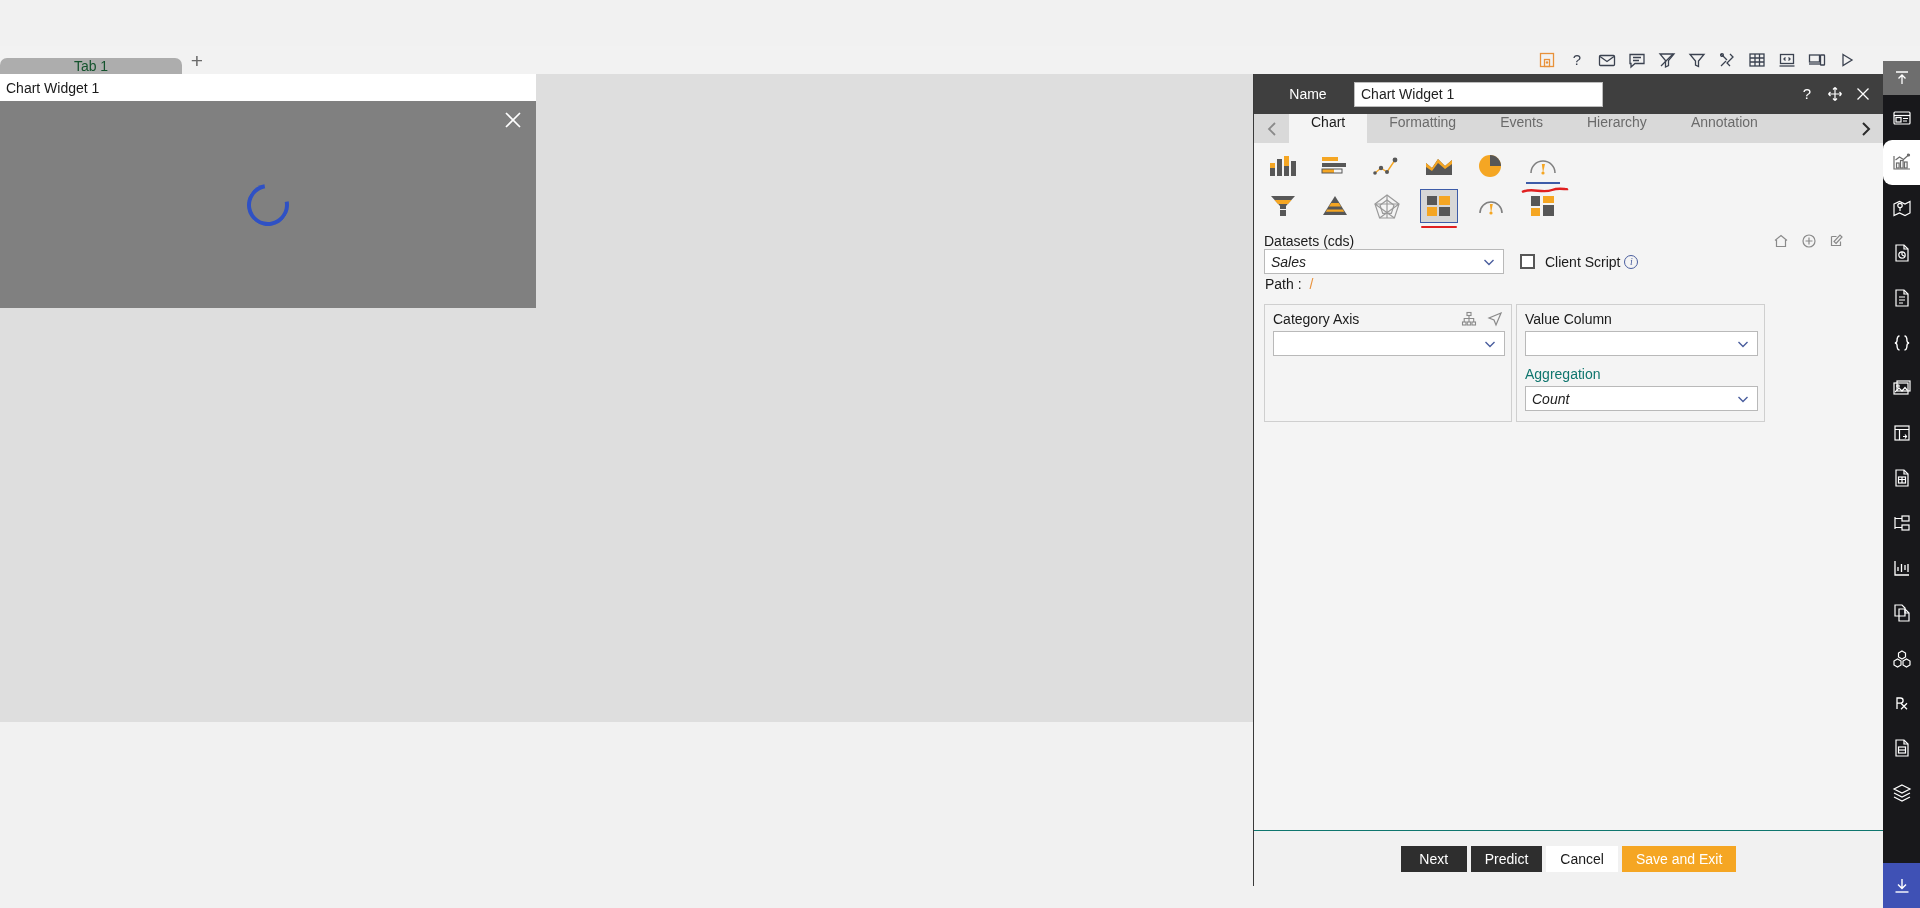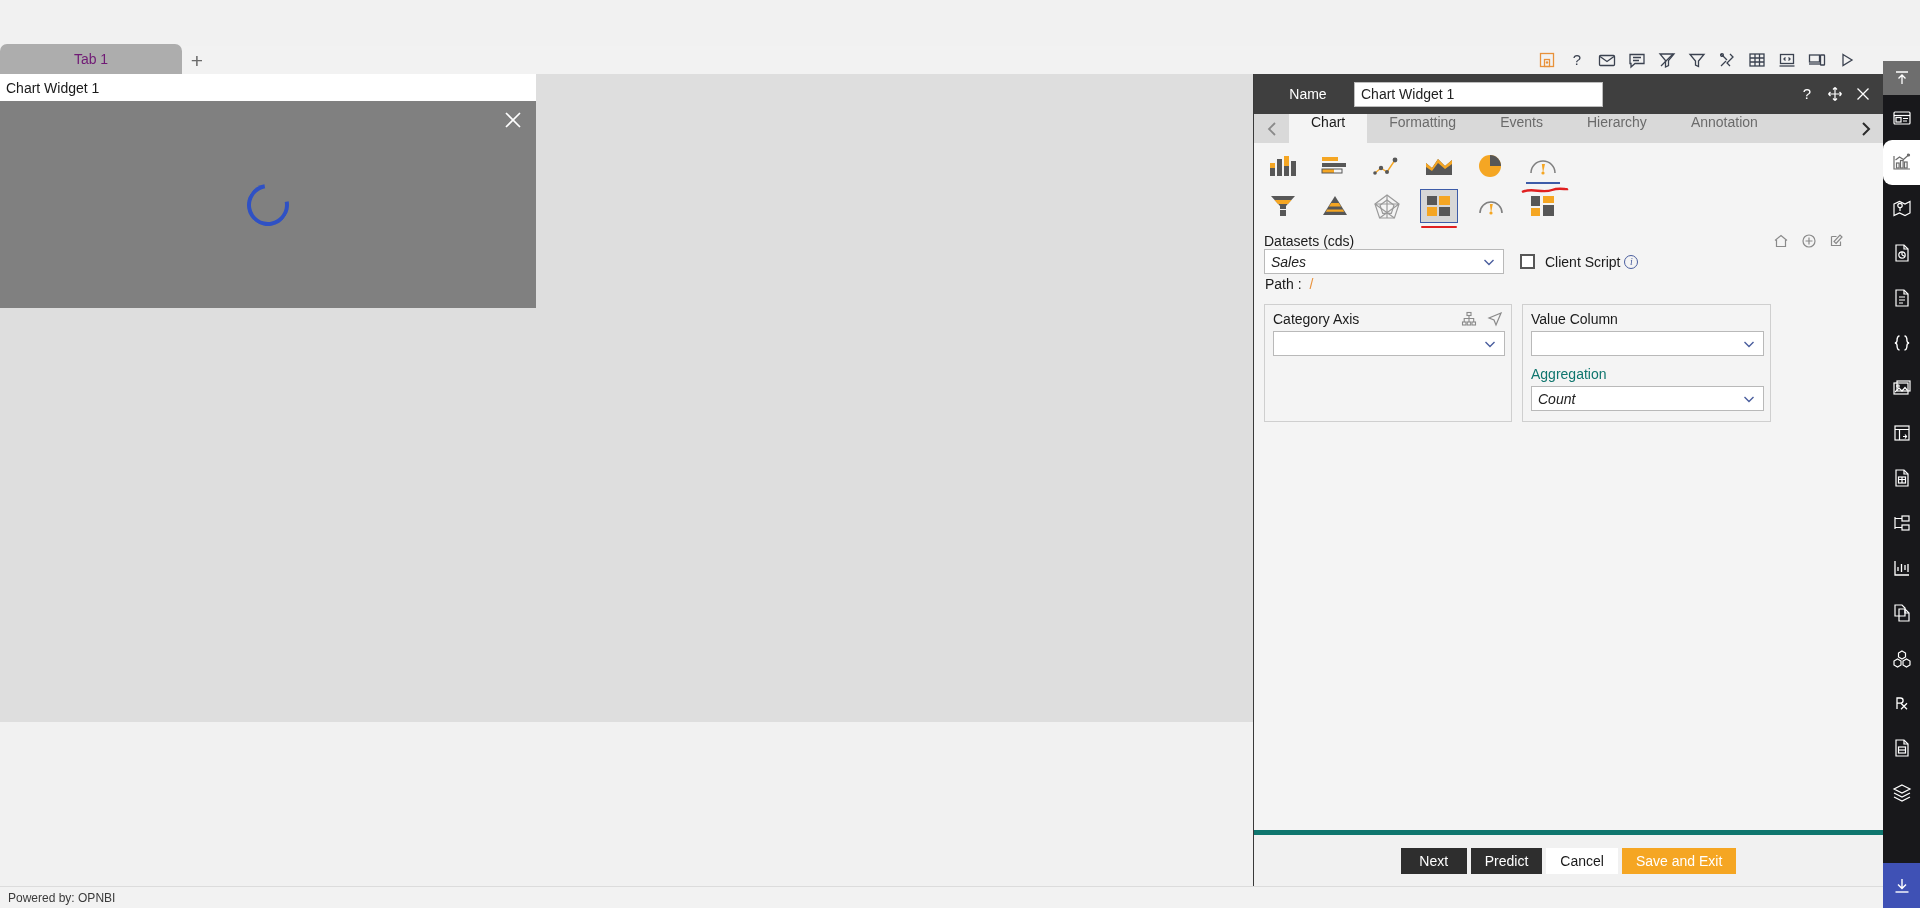--- a/index.html
+++ b/index.html
@@ -37,21 +37,21 @@
   .avatar { width: 30px; height: 30px; border-radius: 50%; background: #d9d9d9;
     border: 1px solid #cfcfcf; position: relative; overflow: hidden; }
   .avatar::before { content:""; position:absolute; left: 9px; top: 5px;
     width: 11px; height: 11px; border-radius: 50%; background: #9a9a9a; }
   .avatar::after { content:""; position:absolute; left: 4px; top: 19px;
     width: 21px; height: 13px; border-radius: 11px 11px 0 0; background: #9a9a9a; }
 
   
   .tabstrip { position: absolute; left: 0; top: 46px; width: 1920px; height: 28px;
     background: #f2f2f2; display: flex; align-items: flex-end; }
-  .tab { height: 30px; min-width: 182px; background: #adadad; color: #701a75;
+  .tab { height: 16px; min-width: 182px; background: #adadad; color: #14532d;
     border-radius: 7px 7px 0 0; display: flex; align-items: center;
     justify-content: center; font-size: 14px; cursor: pointer; }
   .tab-add { width: 30px; height: 26px; display: flex; align-items: center;
     justify-content: center; color: #6b6b6b; font-size: 21px; cursor: pointer;
     font-weight: 300; }
 
   
   .toolbar-icons { position: absolute; right: 64px; top: 46px; height: 28px;
     display: flex; align-items: center; gap: 12px; }
   .tbi { width: 18px; height: 18px; color: #3b4250; display: block; cursor: pointer; }
@@ -130,33 +130,33 @@
   .path-line .slash { color: #e8913a; margin-left: 8px; }
 
   .cs-wrap { display: flex; align-items: center; gap: 10px; margin-left: 16px; }
   .cbox { width: 15px; height: 15px; border: 2px solid #575757; background: #fff;
     cursor: pointer; }
   .cs-label { font-size: 14px; color: #1a1a1a; display:flex; align-items:center; gap:4px;}
   .info-i { width: 14px; height: 14px; border: 1px solid #4a5e9e; border-radius: 50%;
     color: #4a5e9e; font-size: 10px; line-height: 12px; text-align: center;
     font-style: italic; font-family: "Liberation Serif", serif; }
 
-  .two-col { display: flex; gap: 10px; padding: 12px 10px 0 10px; }
+  .two-col { display: flex; gap: 4px; padding: 12px 10px 0 10px; }
   .col-box { border: 1px solid #cfcfcf; background: #f4f4f4; padding: 6px 8px 10px 8px; }
   .col-left { width: 248px; }
   .col-right { width: 249px; }
   .col-head { display: flex; align-items: center; font-size: 14px; color: #1a1a1a;
     margin-bottom: 4px; }
   .col-head-icons { margin-left: auto; display: flex; gap: 10px; align-items: center; }
   .field-label { font-size: 14px; color: #0f766e; margin: 10px 0 4px 0; }
 
   
   .panel-footer { flex: 0 0 auto; height: 56px; background: #f1f1f1;
     display: flex; align-items: center; justify-content: center; gap: 4px;
-    border-top: 5px solid #0f766e; }
+    border-top: 1px solid #0f766e; }
   .btn { height: 26px; min-width: 66px; font-size: 14px; display: flex;
     align-items: center; justify-content: center; cursor: pointer; padding: 0 14px; }
   .btn-dark { background: #2e2e2e; color: #ffffff; }
   .btn-light { background: #ffffff; color: #1a1a1a; }
   .btn-accent { background: #f5a623; color: #ffffff; }
 
   
   .rail { position: absolute; right: 0; top: 61px; width: 37px; height: 847px;
     background: #18181b; display: flex; flex-direction: column; align-items: center; }
   .rail-top { width: 37px; height: 34px; background: #6e6e6e;
@@ -259,23 +259,20 @@
         <span class="widget-close">
           <svg width="22" height="22" viewBox="0 0 22 22" stroke="#ffffff" stroke-width="1.7" fill="none">
               <path d="M4 4l14 14M18 4L4 18"></path>
             </svg>
         </span>
         <div class="spinner"></div>
       </div>
     </div>
   </div>
 
-  <div class="footer">
-    <span>Powered by: OPNBI</span>
-  </div>
 
   <div class="panel">
 
     <div class="panel-title">
       <span class="panel-title-label">Name</span>
       <input class="name-input" value="Chart Widget 1" placeholder="Chart Widget 1" style="">
       <span class="panel-title-actions">
         <span class="pt-icon">
             <svg width="16" height="16" viewBox="0 0 16 16">
               <text x="8" y="13" text-anchor="middle" font-size="15" fill="#ffffff" font-family="Liberation Sans">?</text>

